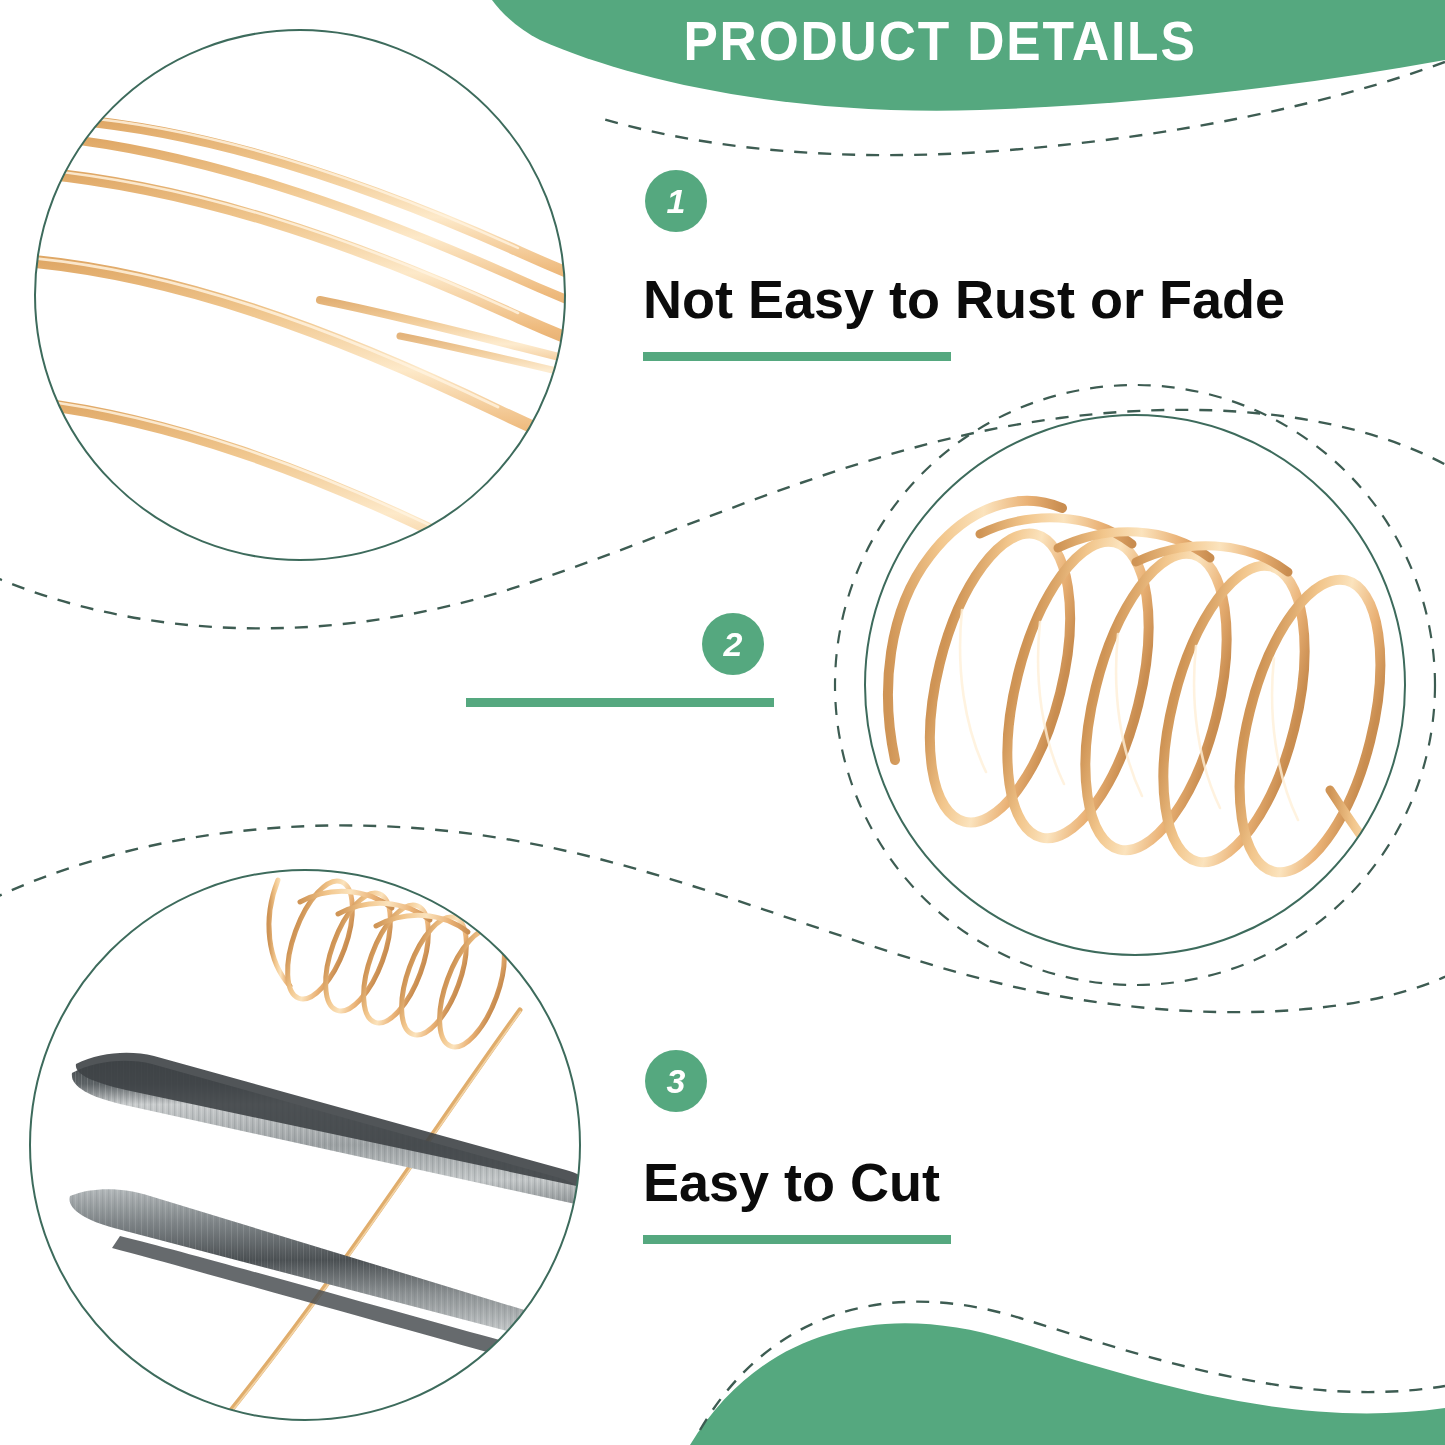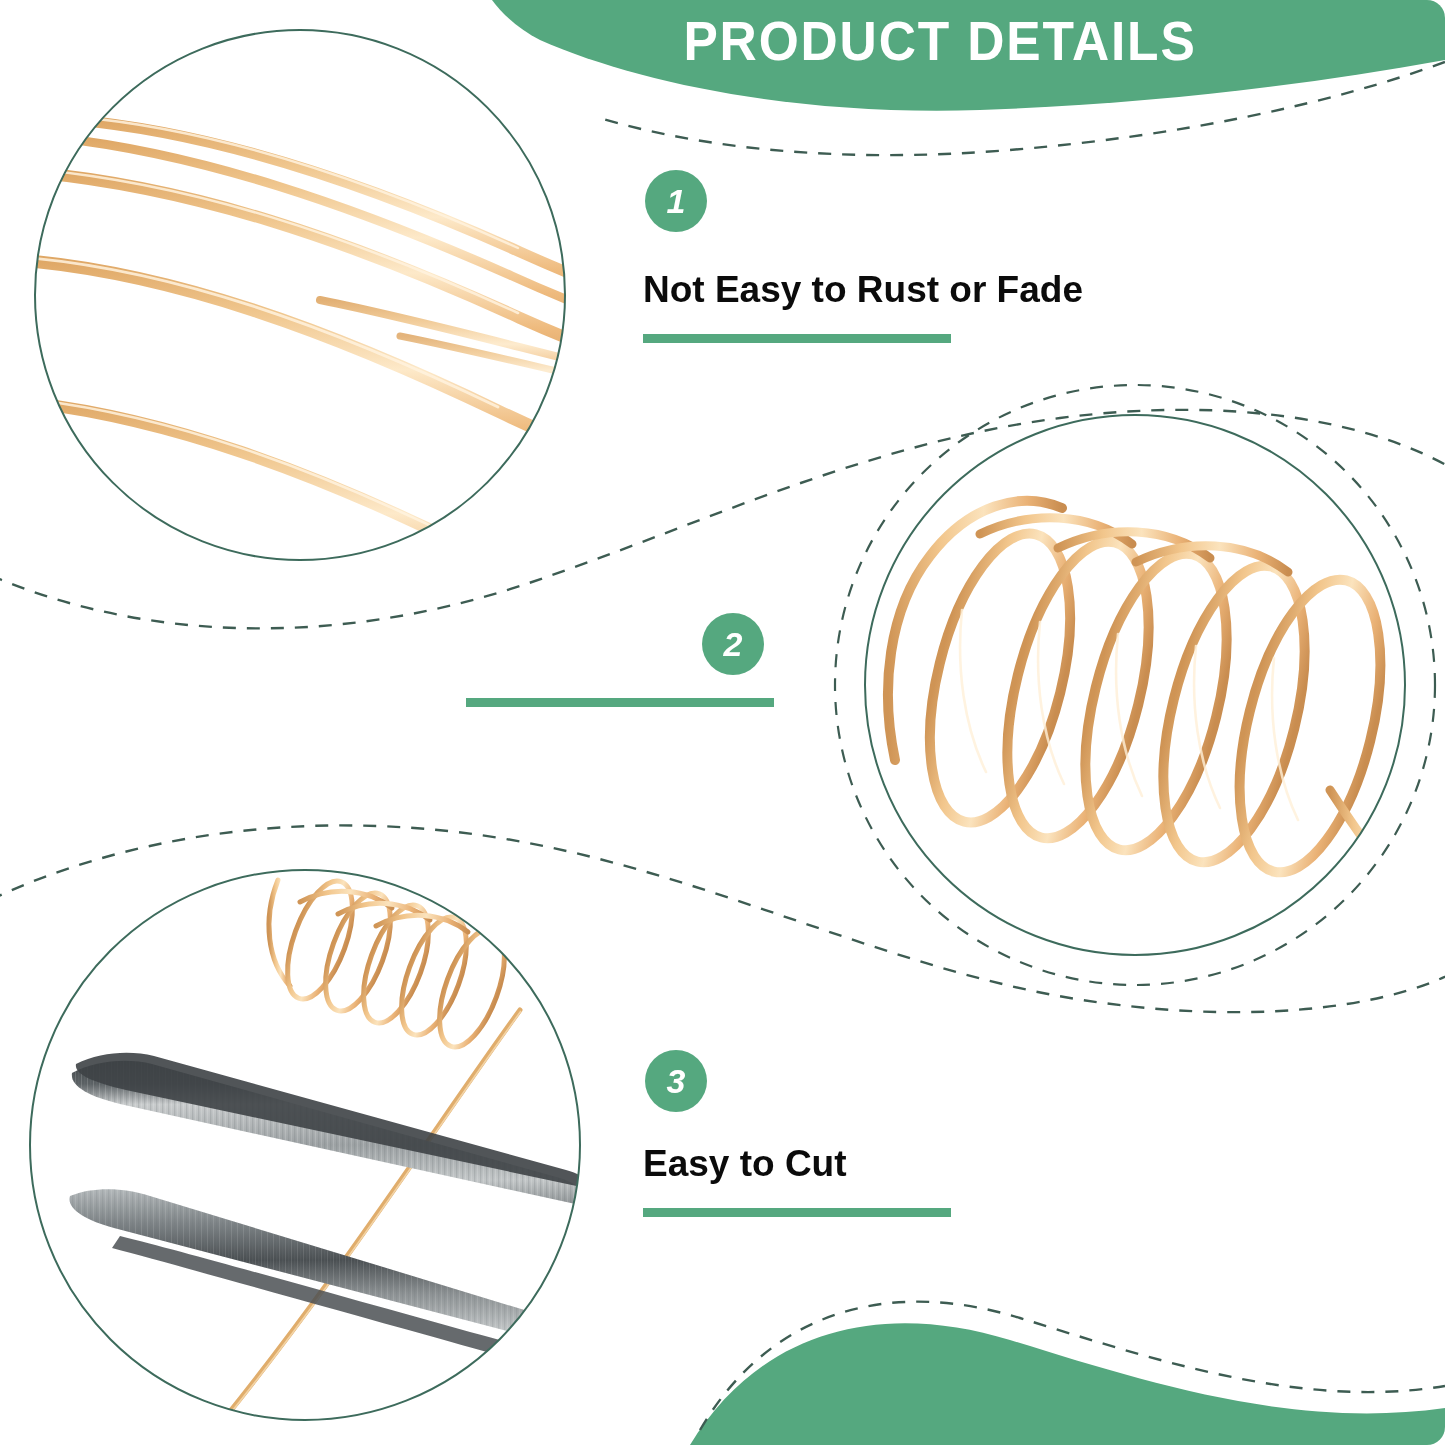--- a/index.html
+++ b/index.html
@@ -9,21 +9,20 @@
   }
   body {
     font-family: "Liberation Sans", sans-serif;
   }
   #page {
     position: relative;
     width: 1445px;
     height: 1445px;
     background: #ffffff;
     overflow: hidden;
-    border-radius: 18px;
   }
   .layer {
     position: absolute;
     left: 0;
     top: 0;
     width: 1445px;
     height: 1445px;
   }
   .layer-svg { pointer-events: none; }
 
@@ -58,21 +57,21 @@
     font-weight: bold;
     font-style: italic;
     display: flex;
     align-items: center;
     justify-content: center;
     line-height: 1;
     font-family: "Liberation Sans", sans-serif;
   }
   .feature-title {
     color: #0b0b0b;
-    font-size: 37px;
+    font-size: 54px;
     font-weight: bold;
     font-family: "Liberation Sans", sans-serif;
     white-space: nowrap;
     line-height: 1.1;
   }
   .feature-bar {
     height: 9px;
     background: #55a87f;
   }
 
@@ -84,21 +83,21 @@
 
   
   .feature-2 { left: 254px; top: 613px; width: 520px; text-align: right; }
   .feature-2 .badge { margin-left: auto; margin-right: 10px; }
   .feature-2 .feature-title { margin-top: 38px; }
   .feature-2 .feature-bar { margin-top: 23px; width: 308px; margin-left: auto; }
 
   
   .feature-3 { left: 643px; top: 1050px; }
   .feature-3 .badge { margin-left: 2px; }
-  .feature-3 .feature-title { margin-top: 32px; }
+  .feature-3 .feature-title { margin-top: 41px; }
   .feature-3 .feature-bar { margin-top: 23px; width: 308px; }
 </style>
 </head>
 <body>
 
 <div id="page">
 
   <svg class="layer layer-svg" viewBox="0 0 1445 1445" width="1445" height="1445">
     <defs>
 

